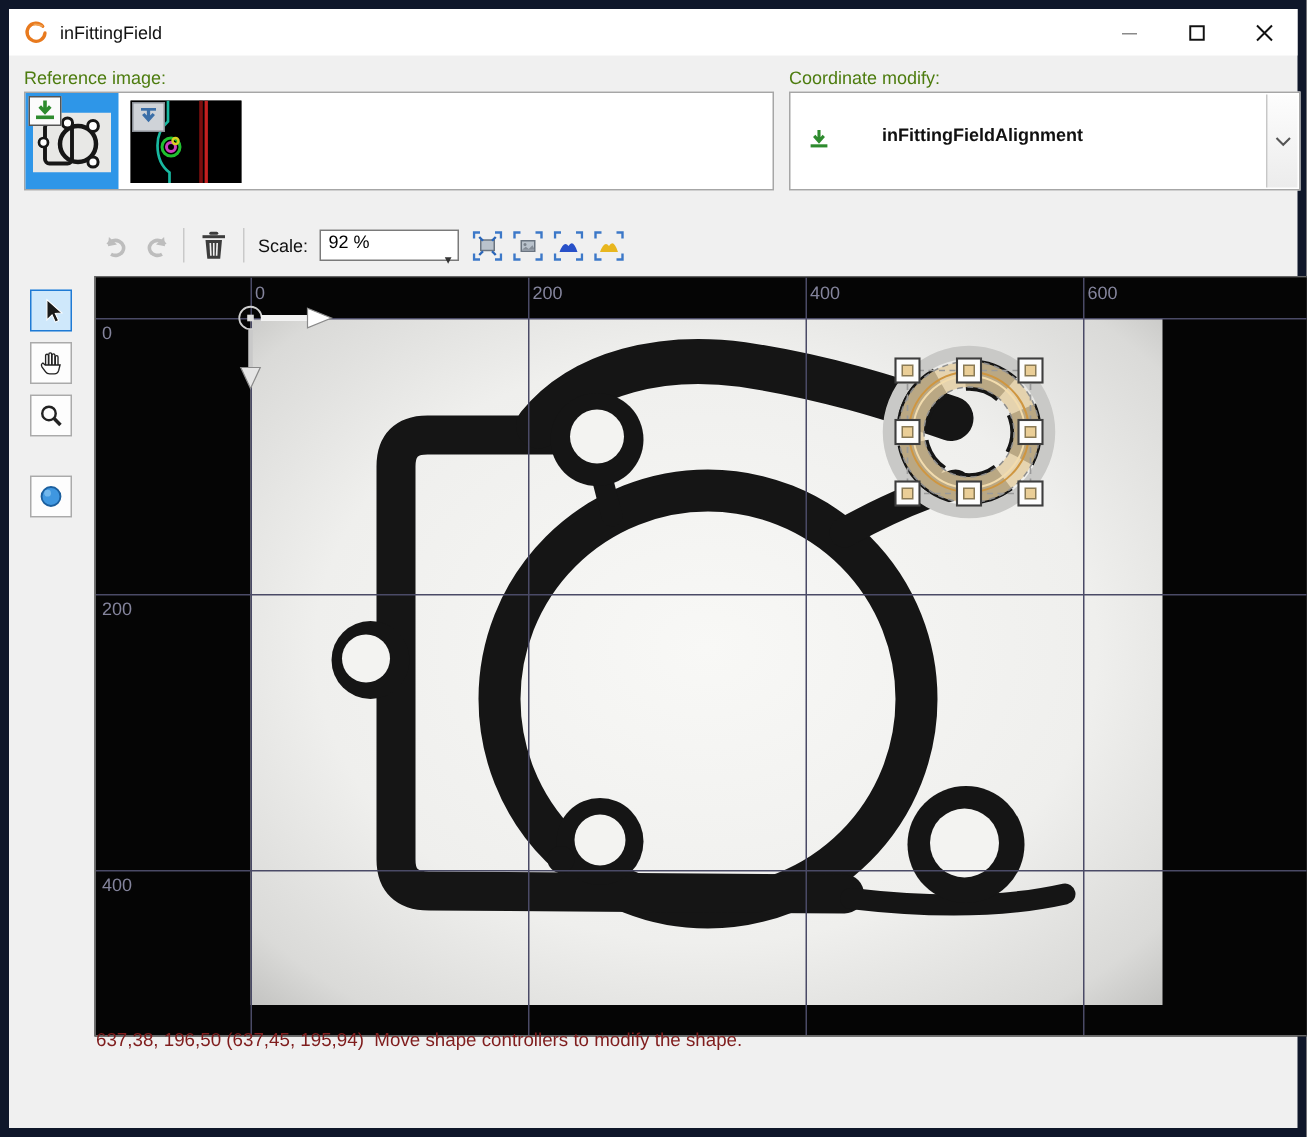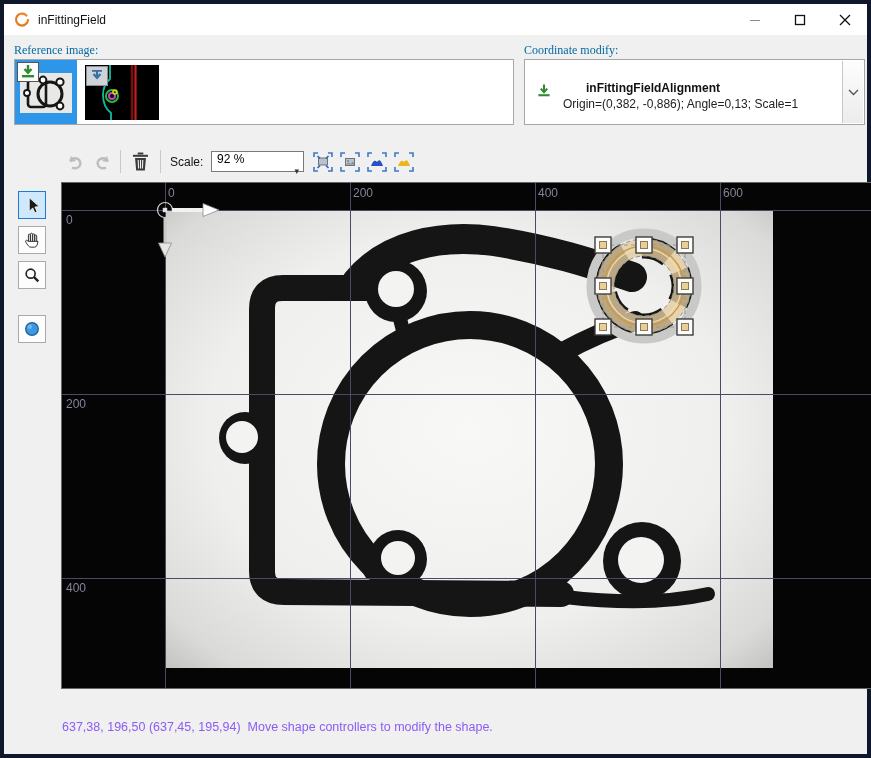--- a/index.html
+++ b/index.html
@@ -1,28 +1,28 @@
 <!DOCTYPE html>
 <html><head>
 <meta charset="utf-8">
 <style>
   html,body{margin:0;padding:0;}
   body{width:871px;height:758px;position:relative;font-family:"Liberation Sans",sans-serif;
        font-size:12px;color:#111;background:#f0f0f0;overflow:hidden;}
-  .window{position:absolute;inset:0;border:4px solid #0f172a;background:#f0f0f0;box-sizing:border-box;}
+  .window{position:absolute;inset:0;border:6px solid #0f172a;background:#f0f0f0;box-sizing:border-box;}
 
   
   .titlebar{position:absolute;top:0;left:0;right:0;height:31px;background:#fff;display:flex;align-items:center;}
   .titlebar .app-icon{width:17px;height:17px;margin:0 8px 0 9px;}
   .titlebar .title{font-size:12px;color:#111;}
   .caption-buttons{margin-left:auto;display:flex;height:31px;}
   .caption-btn{width:45px;height:31px;display:flex;align-items:center;justify-content:center;color:#222;}
   .caption-btn svg{display:block;}
 
-  .section-label{position:absolute;font-size:12px;color:#0369a1;font-family:Liberation Serif, serif;}
+  .section-label{position:absolute;font-size:12px;color:#4d7c0f;}
 
   
   .ref-box{position:absolute;left:10px;top:55px;width:500px;height:66px;background:#fff;
            border:1px solid #a6a6a6;box-sizing:border-box;}
   .ref-tile-selected{position:absolute;left:0;top:0;width:62px;height:64px;background:#2e96e8;}
   .ref-thumb1{position:absolute;left:5px;top:13px;width:52px;height:40px;}
   .badge{position:absolute;width:22px;height:20px;border:1px solid #555;box-sizing:border-box;}
   .ref-thumb2{position:absolute;left:70px;top:5px;width:74px;height:55px;background:#000;}
   .no-image{position:absolute;left:128px;top:0;height:64px;display:flex;align-items:center;font-size:13px;color:#222;}
 
@@ -49,21 +49,21 @@
   .tool-btn{position:absolute;left:14px;width:28px;height:28px;background:#fdfdfd;border:1px solid #aaa;
             box-sizing:border-box;display:flex;align-items:center;justify-content:center;}
   .tool-btn.selected{background:#cfe8fb;border:1px solid #1f7ad4;}
 
   
   .canvas-wrap{position:absolute;left:57px;top:178px;width:809px;height:505px;border:1px solid #666;
                box-sizing:content-box;background:#000;}
   .canvas-wrap svg{display:block;}
 
   
-  .status-text{position:absolute;left:58px;top:716px;font-size:12.5px;color:#8b5cf6;white-space:pre;}
+  .status-text{position:absolute;left:58px;top:680px;font-size:12.5px;color:#7f1d1d;white-space:pre;}
 
   
   .btn{position:absolute;height:23px;display:flex;align-items:center;justify-content:center;
        font-size:12px;box-sizing:border-box;margin-top:27px;}
   .btn-ok{left:686px;top:729px;width:90px;background:#f2f8fd;border:2px solid #0a6cc8;}
   .btn-cancel{left:786px;top:729px;width:75px;background:#0ea5e9;border:1px solid #a0a0a0;}
 </style>
 </head>
 <body>
 
@@ -136,21 +136,20 @@
   </div>
 
   <div class="section-label" style="left:520px;top:39px">Coordinate modify:</div>
 
   <div class="coord-box">
     <svg class="coord-icon" width="16" height="16" viewBox="0 0 20 18">
       <path d="M10,1 v8 M6,6 L10,10.5 L14,6" stroke="#2e8b2e" stroke-width="2.6" fill="none"></path>
       <rect x="3" y="13" width="14" height="2.6" fill="#2e8b2e"></rect>
     </svg>
     <div class="coord-name">inFittingFieldAlignment</div>
-    <div class="coord-details">Origin=(0,382, -0,886); Angle=0,13; Scale=1</div>
     <div class="coord-drop">
       <svg width="11" height="7" viewBox="0 0 11 7">
         <path d="M1,1 L5.5,5.5 L10,1" stroke="#555" stroke-width="1.4" fill="none"></path>
       </svg>
     </div>
   </div>
 
   <div class="toolbar">
     <div class="tb-btn" style="left:58px">
       <svg width="20" height="18" viewBox="0 0 20 18">

